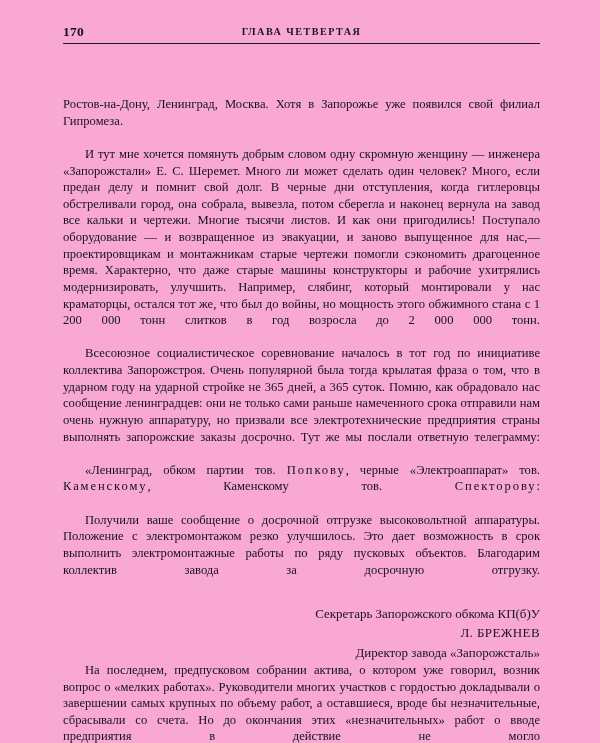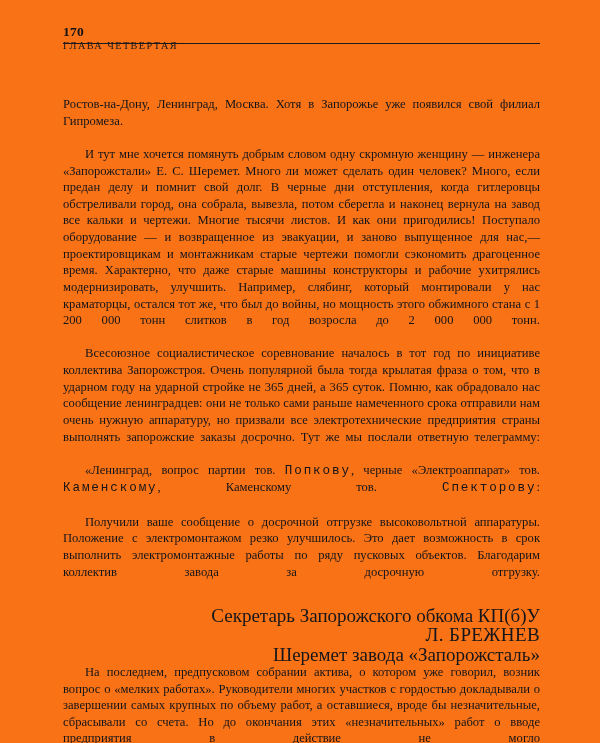--- a/index.html
+++ b/index.html
@@ -15,21 +15,21 @@
     color: #16161a;
     -webkit-font-smoothing: none;
   }
 
   .page {
     position: relative;
     width: 600px;
     height: 743px;
     box-sizing: border-box;
     padding: 0;
-    background: #f97316;
+    background: #f9a8d4;
   }
 
   
   .running-head {
     position: absolute;
     left: 63px;
     top: 24px;
     width: 477px;
     height: 18px;
   }
@@ -38,25 +38,25 @@
     left: 0;
     top: 0;
     font-size: 13.5px;
     font-weight: 700;
     letter-spacing: 0.2px;
     color: #121216;
   }
   .chapter-head {
     position: absolute;
     left: 0;
-    top: 16px;
+    top: 2px;
     width: 477px;
-    text-align: left;
+    text-align: center;
     font-size: 10.2px;
-    font-weight: 400;
+    font-weight: 700;
     letter-spacing: 1.45px;
     color: #17171b;
   }
   .head-rule {
     position: absolute;
     left: 63px;
     top: 43px;
     width: 477px;
     height: 0;
     border-top: 1.6px solid #1b1b1f;
@@ -89,27 +89,26 @@
   
   .para::after {
     content: "";
     display: inline-block;
     width: 100%;
   }
 
   
   .sp {
     letter-spacing: 1.9px;
-    font-family: Liberation Mono, monospace;
   }
 
   
   .signature {
     margin-top: 9px;
-    font-size: 19px;
+    font-size: 13px;
     line-height: 19.4px;
     text-align: right;
     text-indent: 0;
   }
   .signature .line {
     display: block;
     white-space: nowrap;
   }
   .signature .name {
     letter-spacing: 0.4px;
@@ -131,26 +130,26 @@
   <div class="head-rule"></div>
 
   <div class="textblock">
 
     <p class="para no-indent">Ростов-на-Дону, Ленинград, Москва. Хотя в Запорожье уже появился свой филиал Гипромеза.</p>
 
     <p class="para">И тут мне хочется помянуть добрым словом одну скромную женщину — инженера «Запорожстали» Е. С. Шеремет. Много ли может сделать один человек? Много, если предан делу и помнит свой долг. В черные дни отступления, когда гитлеровцы обстреливали город, она собрала, вывезла, потом сберегла и наконец вернула на завод все кальки и чертежи. Многие тысячи листов. И как они пригодились! Поступало оборудование — и возвращенное из эвакуации, и заново выпущенное для нас,— проектировщикам и монтажникам старые чертежи помогли сэкономить драгоценное время. Характерно, что даже старые машины конструкторы и рабочие ухитрялись модернизировать, улучшить. Например, слябинг, который монтировали у нас краматорцы, остался тот же, что был до войны, но мощность этого обжимного стана с 1 200 000 тонн слитков в год возросла до 2 000 000 тонн.</p>
 
     <p class="para">Всесоюзное социалистическое соревнование началось в тот год по инициативе коллектива Запорожстроя. Очень популярной была тогда крылатая фраза о том, что в ударном году на ударной стройке не 365 дней, а 365 суток. Помню, как обрадовало нас сообщение ленинградцев: они не только сами раньше намеченного срока отправили нам очень нужную аппаратуру, но призвали все электротехнические предприятия страны выполнять запорожские заказы досрочно. Тут же мы послали ответную телеграмму:</p>
 
-    <p class="para" id="telegram-address"><span>«Ленинград, вопрос партии тов. </span><span class="sp">Попкову</span><span>, черные «Электроаппарат» тов. </span><span class="sp">Каменскому</span><span>, Каменскому тов. </span><span class="sp">Спекторову</span><span>:</span></p>
+    <p class="para" id="telegram-address"><span>«Ленинград, обком партии тов. </span><span class="sp">Попкову</span><span>, черные «Электроаппарат» тов. </span><span class="sp">Каменскому</span><span>, Каменскому тов. </span><span class="sp">Спекторову</span><span>:</span></p>
 
     <p class="para">Получили ваше сообщение о досрочной отгрузке высоковольтной аппаратуры. Положение с электромонтажом резко улучшилось. Это дает возможность в срок выполнить электромонтажные работы по ряду пусковых объектов. Благодарим коллектив завода за досрочную отгрузку.</p>
 
     <div class="signature">
       <span class="line">Секретарь Запорожского обкома КП(б)У</span>
       <span class="line name">Л. БРЕЖНЕВ</span>
-      <span class="line">Шеремет завода «Запорожсталь»</span>
+      <span class="line">Директор завода «Запорожсталь»</span>
     </div>
 
     <p class="para gap-before">На последнем, предпусковом собрании актива, о котором уже говорил, возник вопрос о «мелких работах». Руководители многих участков с гордостью докладывали о завершении самых крупных по объему работ, а оставшиеся, вроде бы незначительные, сбрасывали со счета. Но до окончания этих «незначительных» работ о вводе предприятия в действие не могло</p>
 
   </div>
 </div>
 
 </body></html>

